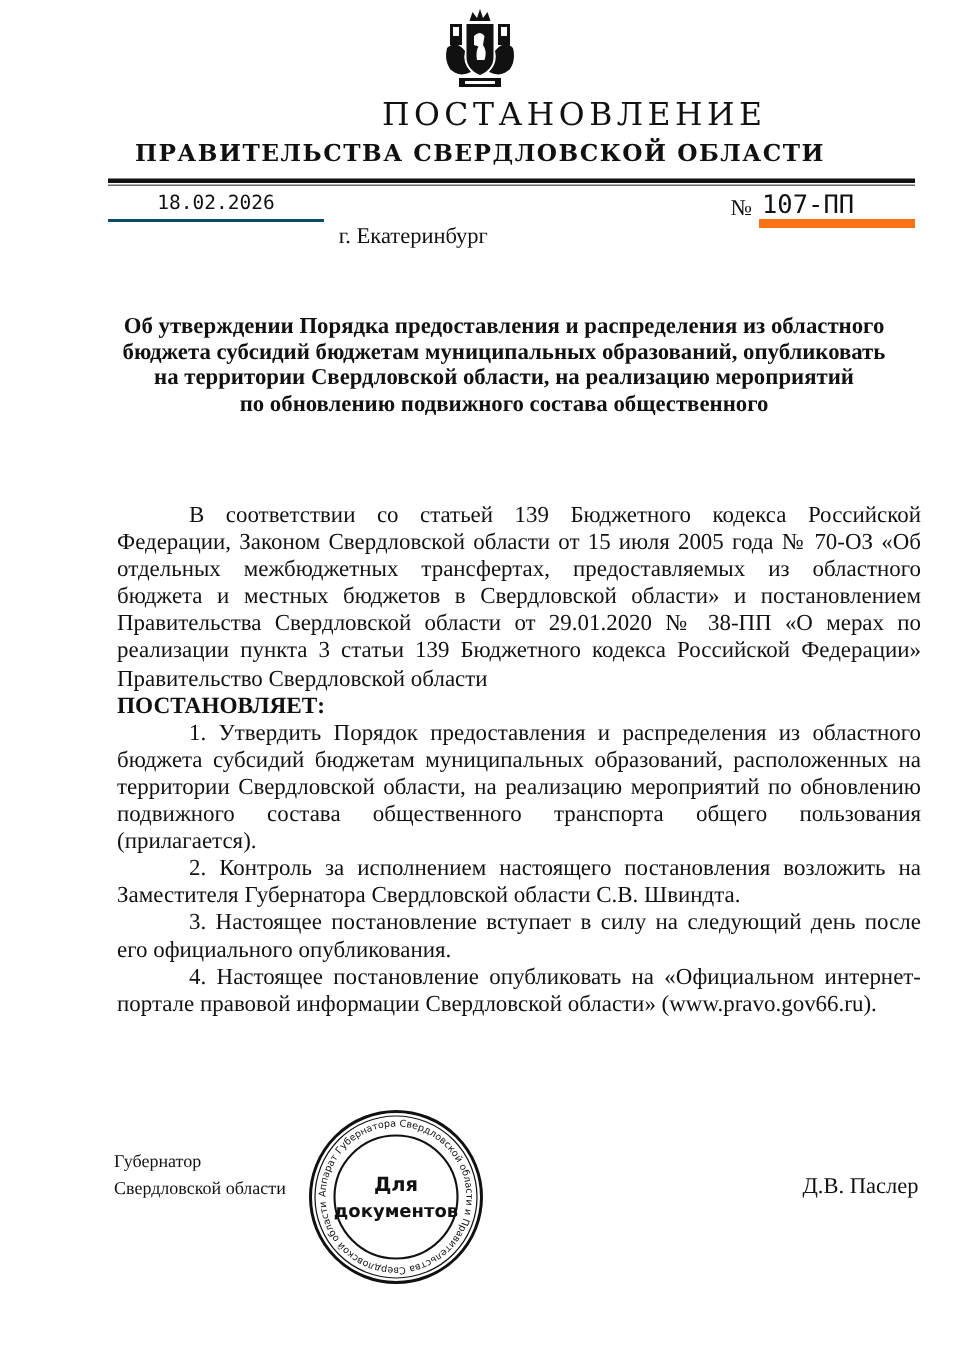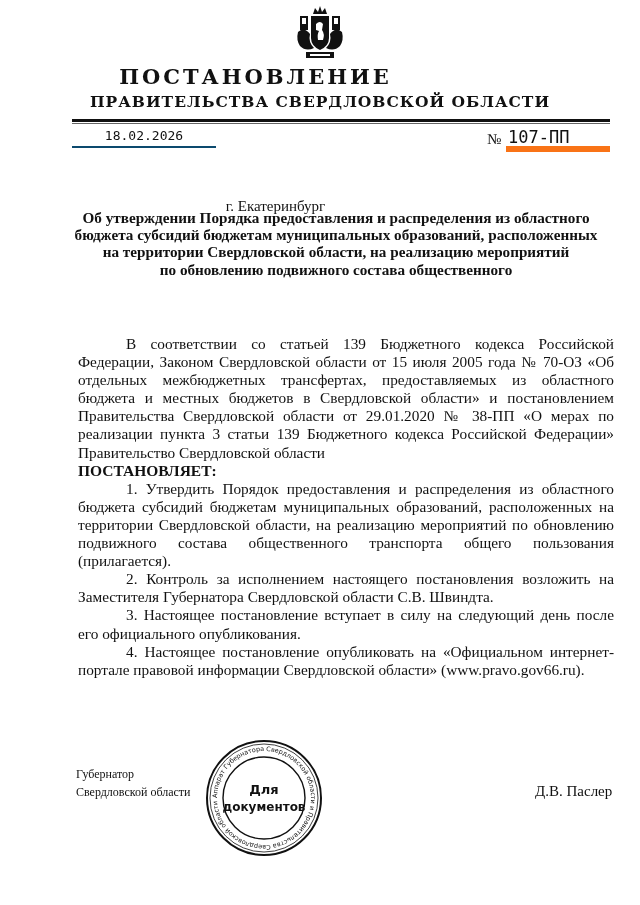--- a/index.html
+++ b/index.html
@@ -1,26 +1,26 @@
 <!DOCTYPE html>
 <html><head>
 <meta charset="utf-8">
 <style>
   html, body { margin: 0; padding: 0; background: #ffffff; }
   body { width: 640px; height: 905px; position: relative; overflow: hidden; color: #111; font-family: "Liberation Serif", "DejaVu Serif", serif; }
   .abs { position: absolute; }
   #emblem { left: 296px; top: 4px; width: 48px; height: 58px; }
-  #doc-type { left: 0; width: 511px; top: 64px; text-align: center; font-family: "DejaVu Serif", serif; font-weight: bold; font-size: 21px; letter-spacing: 3px; }
+  #doc-type { left: 0; width: 511px; top: 64px; text-align: right; font-family: "DejaVu Serif", serif; font-weight: normal; font-size: 21px; letter-spacing: 3px; }
   #issuer { left: 0; width: 640px; top: 92px; text-align: center; font-family: "DejaVu Serif", serif; font-weight: bold; font-size: 15.5px; letter-spacing: 1px; }
   #rule-thick { left: 72px; top: 119px; width: 538px; height: 3px; background: #111; }
   #rule-thin { left: 72px; top: 123px; width: 538px; height: 1px; background: #666; }
   #date-field { left: 72px; top: 128px; width: 144px; height: 18px; border-bottom: 2px solid #0c4a6e; font-family: "DejaVu Sans Mono", monospace; font-size: 13px; text-align: center; }
   #number-label { left: 487px; top: 131px; font-size: 15px; }
   #number-field { left: 506px; top: 127px; width: 102px; height: 19px; border-bottom: 6px solid #f97316; font-family: "DejaVu Sans Mono", monospace; font-size: 17px; padding-left: 2px; }
-  #city { left: 0; width: 551px; top: 150px; text-align: center; font-size: 15px; margin-top: 48px; }
+  #city { left: 0; width: 551px; top: 150px; text-align: center; font-size: 15px; }
   #title { left: 64px; width: 544px; top: 209px; text-align: center; font-weight: bold; font-size: 15.2px; line-height: 17.2px; }
   #body { left: 78px; width: 536px; top: 335px; font-size: 15.3px; line-height: 18.1px; text-align: justify; }
   #body p { margin: 0; text-indent: 48px; }
   #body .decree { font-weight: bold; text-indent: 0; font-size: 15.5px; }
   #sig-title { left: 76px; top: 765px; font-size: 12px; line-height: 18px; }
   #sig-name { left: 535px; top: 783px; font-size: 15px; }
   #stamp { left: 204px; top: 738px; width: 120px; height: 120px; }
 </style>
 </head>
 <body>
@@ -50,21 +50,21 @@
 <div id="rule-thick" class="abs"></div>
 <div id="rule-thin" class="abs"></div>
 
 <div id="date-field" class="abs">18.02.2026</div>
 <div id="number-label" class="abs">№</div>
 <div id="number-field" class="abs">107-ПП</div>
 <div id="city" class="abs">г. Екатеринбург</div>
 
 <div id="title" class="abs">
   <div>Об утверждении Порядка предоставления и распределения из областного</div>
-  <div>бюджета субсидий бюджетам муниципальных образований, расположенных</div>
+  <div>бюджета субсидий бюджетам муниципальных образований, опубликовать</div>
   <div>на территории Свердловской области, на реализацию мероприятий</div>
   <div>по обновлению подвижного состава общественного</div>
 </div>
 
 <div id="body" class="abs">
   <p>В соответствии со статьей 139 Бюджетного кодекса Российской Федерации, Законом Свердловской области от 15 июля 2005 года № 70-ОЗ «Об отдельных межбюджетных трансфертах, предоставляемых из областного бюджета и местных бюджетов в Свердловской области» и постановлением Правительства Свердловской области от 29.01.2020 № 38-ПП «О мерах по реализации пункта 3 статьи 139 Бюджетного кодекса Российской Федерации» Правительство Свердловской области</p>
   <p class="decree">ПОСТАНОВЛЯЕТ:</p>
   <p>1. Утвердить Порядок предоставления и распределения из областного бюджета субсидий бюджетам муниципальных образований, расположенных на территории Свердловской области, на реализацию мероприятий по обновлению подвижного состава общественного транспорта общего пользования (прилагается).</p>
   <p>2. Контроль за исполнением настоящего постановления возложить на Заместителя Губернатора Свердловской области С.В. Швиндта.</p>
   <p>3. Настоящее постановление вступает в силу на следующий день после его официального опубликования.</p>

